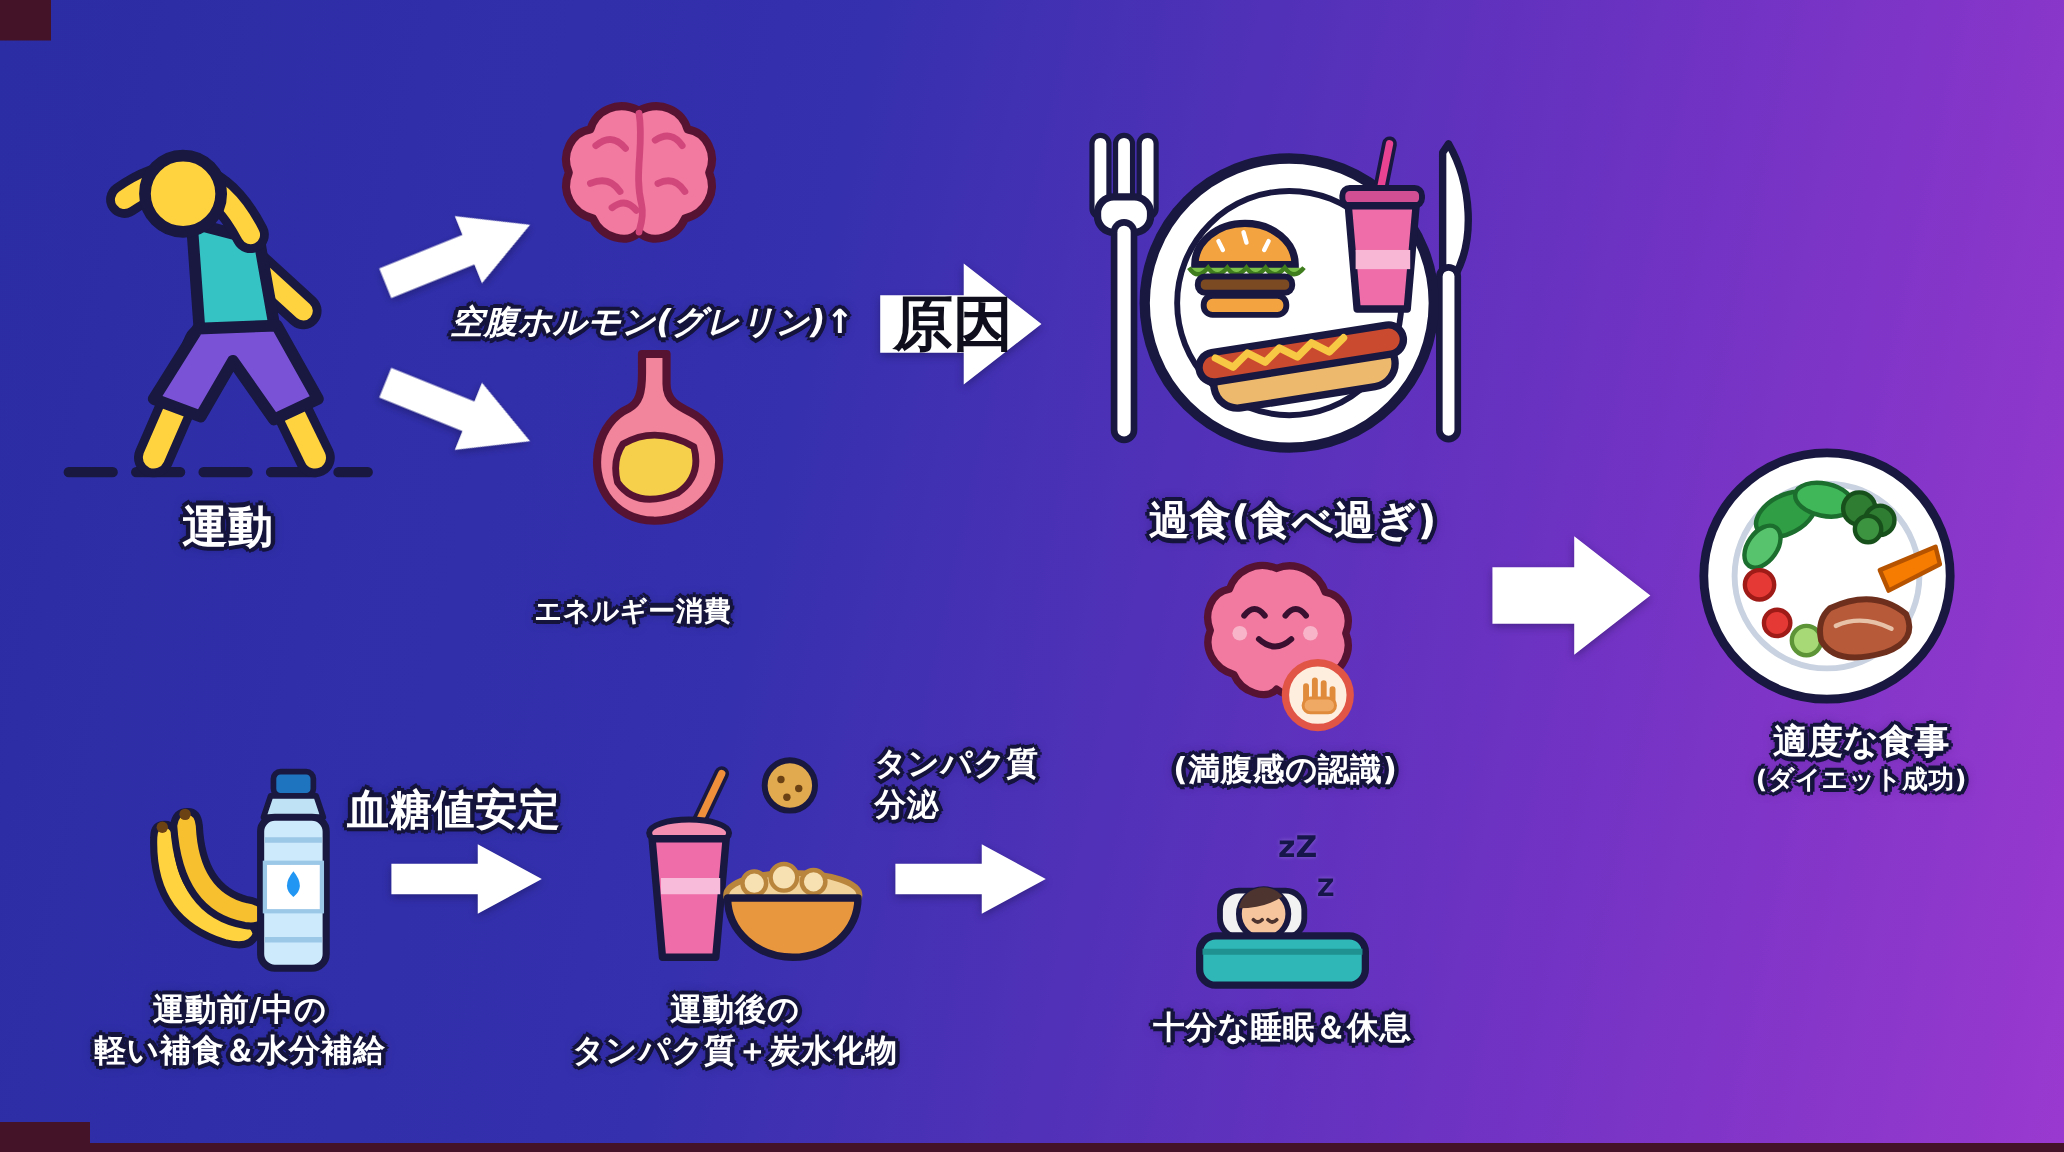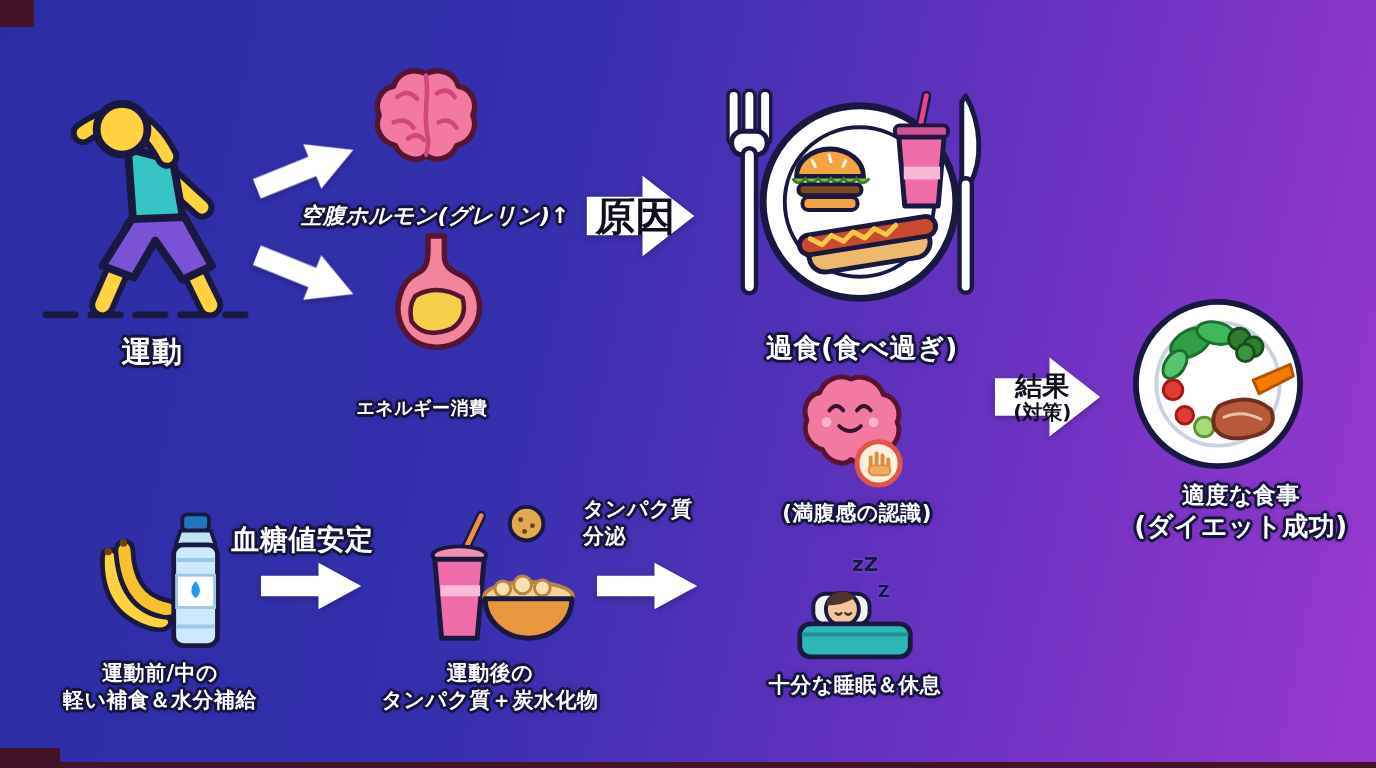--- a/index.html
+++ b/index.html
@@ -122,24 +122,20 @@
         <path d="M102 150 l11 8 11 -8 11 8 11 -8 11 8 11 -8 11 8 11 -8" fill="none" stroke="#f6c843" stroke-width="5" stroke-linecap="round" stroke-linejoin="round"></path>
       </g>
     </svg>
   </div>
   <div class="abs label" style="left:712px;top:331px;width:300px;font-size:27px;">過食(食べ過ぎ)</div>
 
   <div class="abs arrow" style="left:993px;top:350px;width:112px;height:94px;">
     <svg viewBox="0 0 115 100">
         <polygon points="0,30 58,30 58,8 112,50 58,92 58,70 0,70" fill="#ffffff"></polygon>
       </svg>
-    <div class="arrow-text">
-      <span style="font-size:27px;">結果</span>
-      <span style="font-size:20px;">(対策)</span>
-    </div>
   </div>
 
   <div class="abs icon" style="left:1130px;top:296px;width:176px;height:176px;">
     <svg viewBox="0 0 180 180">
       <circle cx="90" cy="90" r="84" fill="#ffffff" stroke="#181840" stroke-width="6"></circle>
       <circle cx="90" cy="90" r="63" fill="none" stroke="#c9d2e0" stroke-width="4"></circle>
       <ellipse cx="62" cy="48" rx="22" ry="13" fill="#2f9e44" stroke="#1b6e2e" stroke-width="3" transform="rotate(-28 62 48)"></ellipse>
       <ellipse cx="88" cy="38" rx="20" ry="11" fill="#40b85a" stroke="#1b6e2e" stroke-width="3" transform="rotate(12 88 38)"></ellipse>
       <ellipse cx="46" cy="70" rx="16" ry="10" fill="#57c46d" stroke="#1b6e2e" stroke-width="3" transform="rotate(-55 46 70)"></ellipse>
       <circle cx="112" cy="44" r="11" fill="#2f7d32" stroke="#18501c" stroke-width="3"></circle>
@@ -148,21 +144,21 @@
       <path d="M126 86 L164 70 L167 82 L132 100 Z" fill="#f57c00" stroke="#b55300" stroke-width="3" stroke-linejoin="round"></path>
       <circle cx="44" cy="96" r="10" fill="#e53935" stroke="#9e1b18" stroke-width="3"></circle>
       <circle cx="56" cy="122" r="9" fill="#e53935" stroke="#9e1b18" stroke-width="3"></circle>
       <circle cx="76" cy="134" r="10" fill="#a8d977" stroke="#5c9437" stroke-width="3"></circle>
       <path d="M92 112 q30 -14 52 4 q8 18 -14 26 q-34 10 -44 -8 q-3 -14 6 -22 Z" fill="#b65a3a" stroke="#6e2f1c" stroke-width="4"></path>
       <path d="M96 124 q18 -8 38 2" fill="none" stroke="#e8c2a8" stroke-width="3" stroke-linecap="round"></path>
     </svg>
   </div>
   <div class="abs label" style="left:1105px;top:481px;width:272px;font-size:23px;">
     <div>適度な食事</div>
-    <div style="font-size:26px;">(ダイエット成功)</div>
+    <div style="font-size:17px;">(ダイエット成功)</div>
   </div>
 
   <div class="abs icon" style="left:82px;top:503px;width:155px;height:152px;">
     <svg viewBox="0 0 160 160">
       <path d="M20 58 Q18 116 70 132 Q88 137 92 126 Q90 117 76 114 Q38 104 36 60 Q35 49 28 49 Q20 49 20 58 Z" fill="#ffd23f" stroke="#181840" stroke-width="5" stroke-linejoin="round"></path>
       <path d="M34 50 Q38 112 84 120 Q98 122 100 112 Q98 104 86 102 Q54 94 52 50 Q51 40 44 40 Q35 40 34 50 Z" fill="#f6c02e" stroke="#181840" stroke-width="5" stroke-linejoin="round"></path>
       <circle cx="26" cy="51" r="4" fill="#6b4214"></circle>
       <circle cx="42" cy="42" r="4" fill="#6b4214"></circle>
       <rect x="104" y="12" width="28" height="17" rx="5" fill="#1f74c0" stroke="#181840" stroke-width="4"></rect>
       <path d="M102 29 h32 l5 15 h-42 Z" fill="#bfe2f5" stroke="#181840" stroke-width="4" stroke-linejoin="round"></path>

